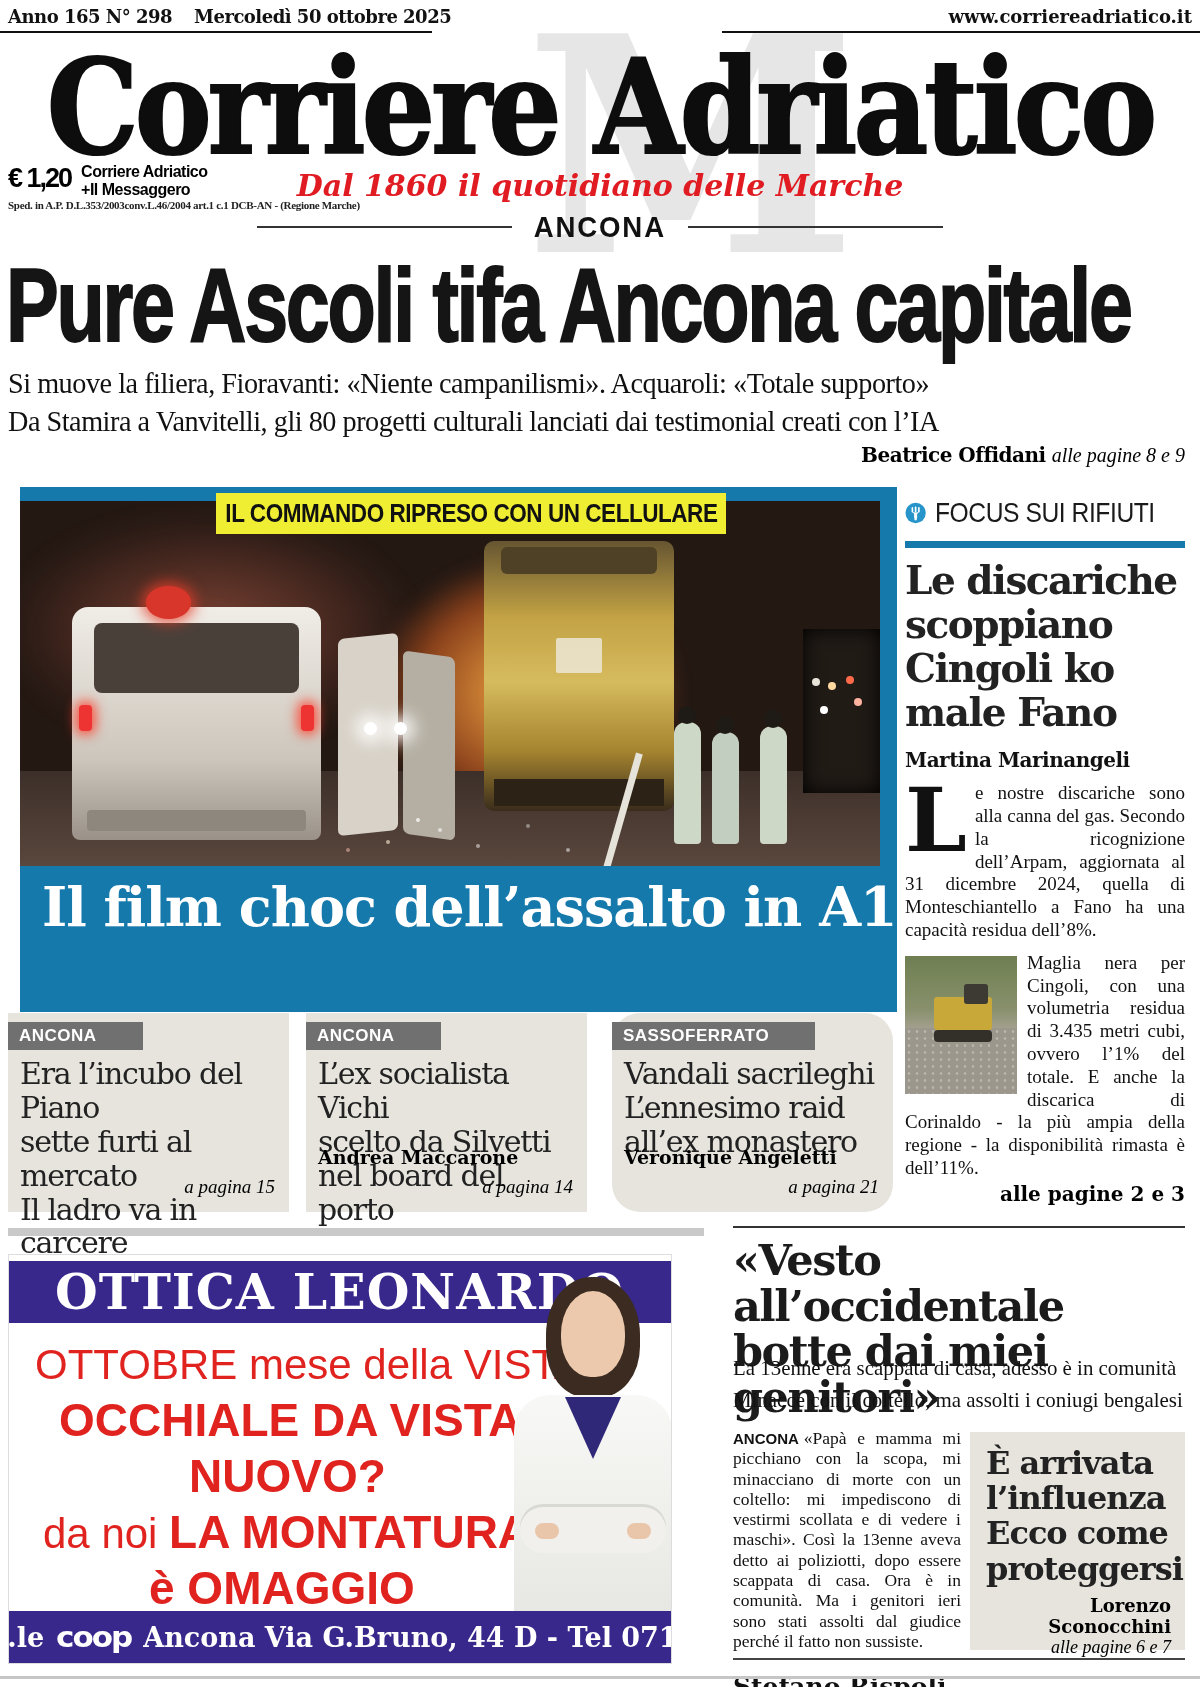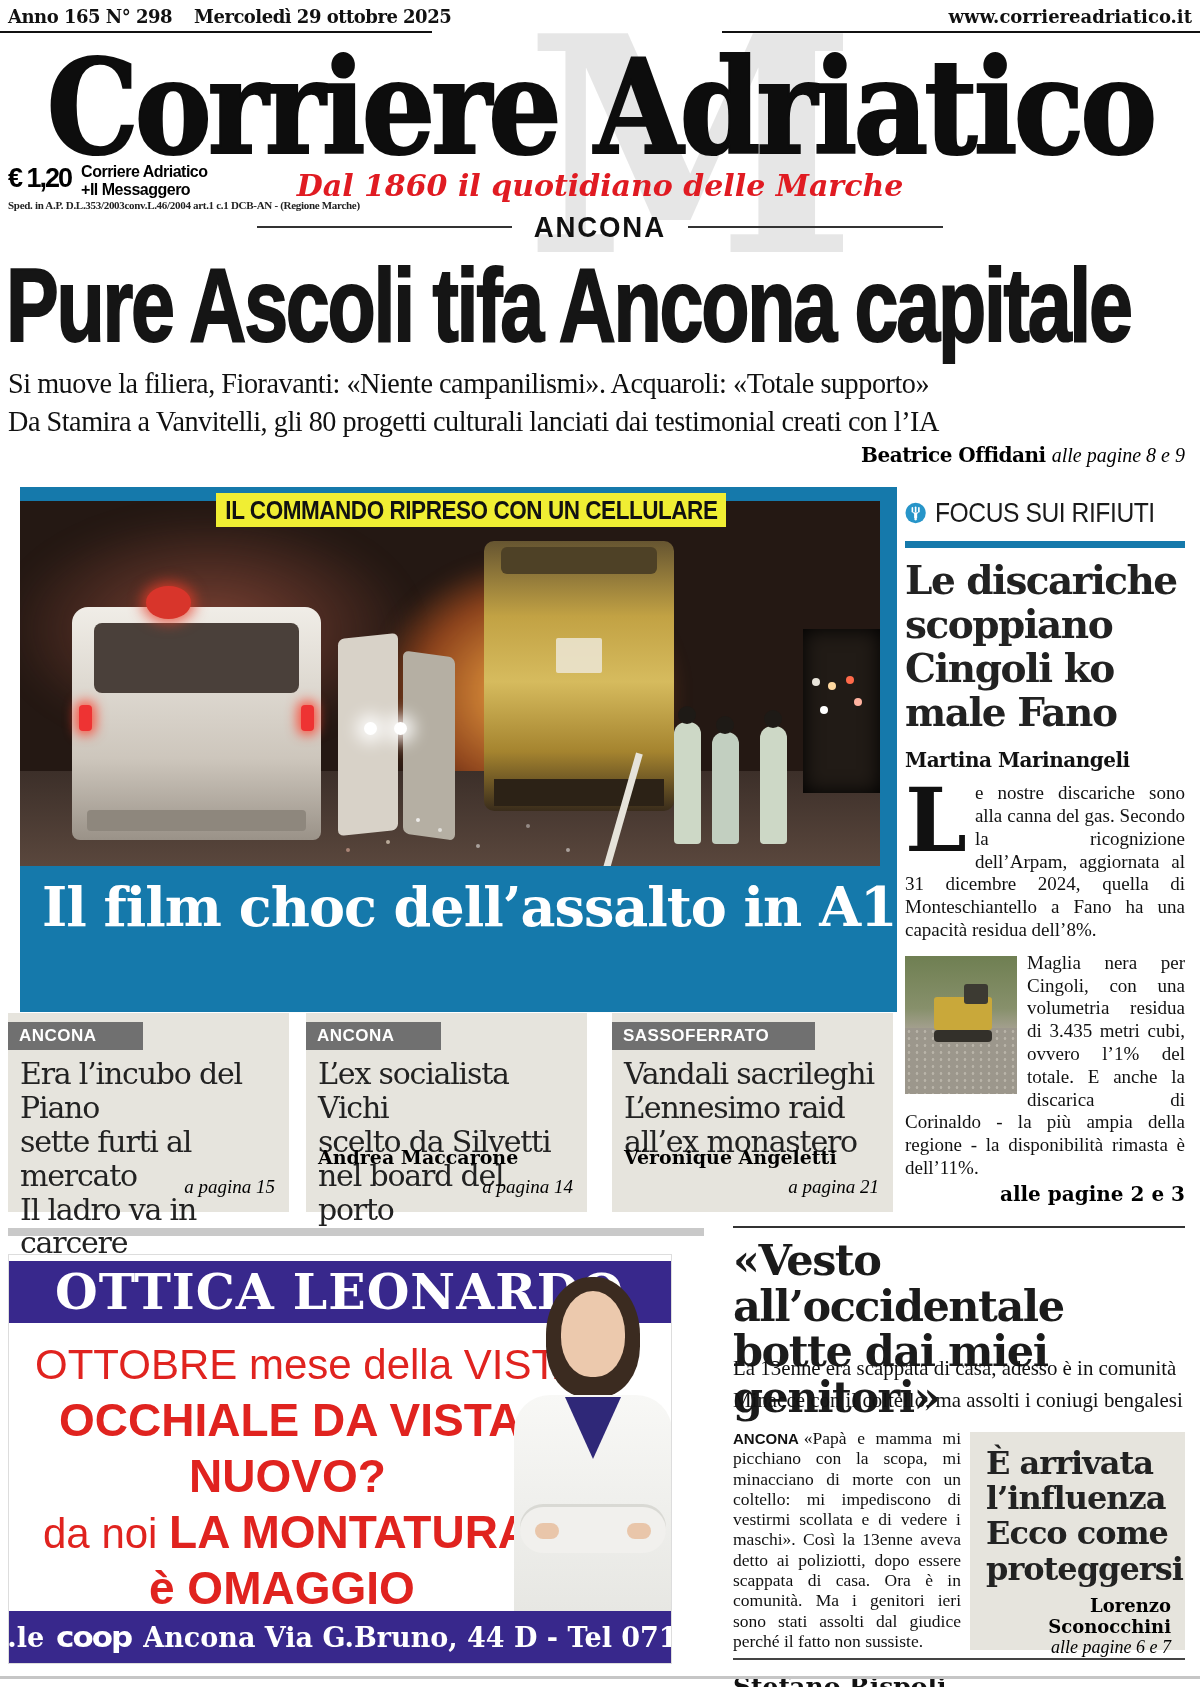--- a/index.html
+++ b/index.html
@@ -37,21 +37,21 @@
   .lead-hl { position:absolute; top:246px; left:6px; font-family:"Liberation Sans",sans-serif; font-weight:bold; font-size:104px; letter-spacing:-3px; color:#151515; white-space:nowrap; transform:scaleX(.76); transform-origin:left top; -webkit-text-stroke:2px #151515; z-index:3; }
   .lead-sub { position:absolute; left:8px; font-size:30px; color:#111; white-space:nowrap; transform:scaleX(.94); transform-origin:left top; letter-spacing:-0.5px; z-index:3; }
   .sub1 { top:366px; }
   .sub2 { top:404px; }
   .lead-byline { position:absolute; top:443px; right:15px; font-size:20px; z-index:3; }
   .bold-by { font-family:"DejaVu Serif",serif; font-weight:bold; letter-spacing:-0.5px; }
   .ital-by { font-style:italic; margin-left:6px; }
 
   
   .bluebox { position:absolute; top:487px; left:20px; width:877px; height:525px; background:#1579ab; z-index:3; }
-  .kicker { position:absolute; top:6px; left:196px; width:510px; height:34px; background:#f0ee33; display:flex; align-items:center; justify-content:center; z-index:6; }
+  .kicker { position:absolute; top:6px; left:196px; width:510px; height:41px; background:#f0ee33; display:flex; align-items:center; justify-content:center; z-index:6; }
   .kicker span { font-family:"Liberation Sans",sans-serif; font-weight:bold; font-size:25px; letter-spacing:-0.5px; color:#111; transform:scaleX(.9); white-space:nowrap; }
   .photo { position:absolute; top:14px; left:0; width:860px; height:365px; background:#241813; overflow:hidden; z-index:5; }
   .glow1 { position:absolute; left:36%; top:5%; width:46%; height:95%; background:radial-gradient(closest-side, rgba(255,175,70,.95), rgba(225,100,35,.55) 55%, transparent 78%); filter:blur(8px); }
   .hazeL { position:absolute; left:-8%; top:-5%; width:60%; height:80%; background:radial-gradient(closest-side, rgba(185,95,75,.6), transparent 80%); filter:blur(12px); }
   .road { position:absolute; bottom:0; left:0; width:100%; height:26%; background:linear-gradient(#3c2f29,#5a473d); }
   .van-white { position:absolute; left:6%; bottom:7%; width:29%; height:64%; background:linear-gradient(#f0ede7,#cdc6bc 65%,#9a9288); border-radius:16px 16px 8px 8px; }
   .van-window { position:absolute; top:7%; left:9%; right:9%; height:30%; background:#4a403a; border-radius:8px; }
   .tl { position:absolute; width:13px; height:26px; background:#e33; border-radius:4px; box-shadow:0 0 12px 4px rgba(255,60,40,.8); top:42%; }
   .tl.l { left:3%; } .tl.r { right:3%; }
   .van-bumper { position:absolute; bottom:4%; left:6%; right:6%; height:9%; background:#8e877d; border-radius:4px; }
@@ -85,21 +85,21 @@
   .dropcap { float:left; font-family:"DejaVu Serif",serif; font-weight:bold; font-size:88px; line-height:.74; margin:6px 8px 0 0; color:#111; }
   .thumb { float:left; width:112px; height:138px; margin:4px 10px 2px 0; position:relative; background:linear-gradient(180deg,#6f7f52 0%,#87906b 38%,#a8a294 55%,#9a958a 100%); overflow:hidden; }
   .thumb .rubble { position:absolute; bottom:0; width:100%; height:48%; background-color:#9c978c; background-image:radial-gradient(#b9b4a9 1.2px, transparent 1.6px); background-size:8px 7px; }
   .thumb .dozer { position:absolute; top:30%; left:26%; width:52%; height:24%; background:#c9a83a; border-radius:3px; }
   .thumb .dozer:before { content:""; position:absolute; top:-40%; right:8%; width:40%; height:60%; background:#3c3a32; border-radius:3px; }
   .thumb .dozer:after { content:""; position:absolute; bottom:-34%; left:0; width:100%; height:34%; background:#33302a; border-radius:4px; }
   .focus-pages { text-align:right; font-family:"DejaVu Serif",serif; font-weight:bold; font-size:20px; margin-top:2px; }
 
   
   .brief { position:absolute; top:1013px; width:281px; height:199px; background:#e6e4dd; z-index:3; }
-  .b1 { left:8px; } .b2 { left:306px; } .b3 { left:612px; }
+  .b1 { left:8px; } .b2 { left:306px; } .b3 { left:612px;border-radius:28px; }
   .tag { display:inline-block; margin-top:9px; background:#707070; color:#fff; font-family:"Liberation Sans",sans-serif; font-weight:bold; font-size:17px; letter-spacing:.5px; padding:4px 46px 4px 11px; transform-origin:left center; }
   .brief-hl { margin:7px 0 0 12px; font-family:"DejaVu Serif",serif; font-size:30px; letter-spacing:-1.2px; line-height:1.13; color:#222; font-weight:500; }
   .brief-by { position:absolute; left:12px; bottom:44px; font-family:"DejaVu Serif",serif; font-weight:bold; font-size:19px; }
   .brief-pg { position:absolute; right:14px; bottom:14px; font-style:italic; font-size:19px; }
 
   .divider { position:absolute; top:1228px; left:8px; width:696px; height:8px; background:#c9c9c9; z-index:3; }
 
   
   .ad { position:absolute; top:1254px; left:8px; width:664px; height:410px; background:#fff; border:1px solid #ddd; z-index:3; overflow:hidden; }
   .ad-banner { position:absolute; top:6px; left:0; width:100%; height:62px; background:#38288c; display:flex; align-items:center; }
@@ -141,21 +141,21 @@
   .bot-rule-dark { position:absolute; top:1658px; left:733px; width:452px; height:2px; background:#444; z-index:3; }
   .bot-rule-gray { position:absolute; top:1676px; left:0; width:1200px; height:3px; background:#c6c6c6; z-index:3; }
 </style>
 </head>
 <body>
 
 <div id="page">
 
   <div class="topbar">
     <div class="left">
-      <span>Anno 165 N° 298</span><span>Mercoledì 29 ottobre 2025</span>
+      <span>Anno 165 N° 298</span><span>Mercoledì 50 ottobre 2025</span>
     </div>
     <div class="right">www.corriereadriatico.it</div>
   </div>
   <div class="rule-l"></div>
   <div class="rule-r"></div>
 
   <div class="watermark">M</div>
   <div class="masthead">Corriere Adriatico</div>
   <div class="tagline">Dal 1860 il quotidiano delle Marche</div>
 

